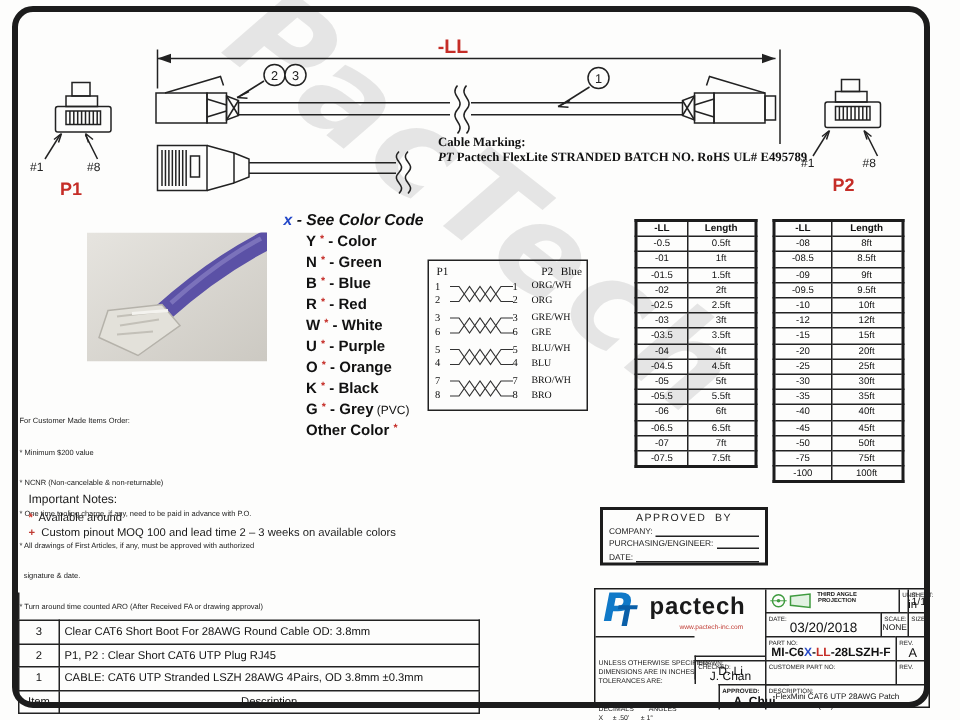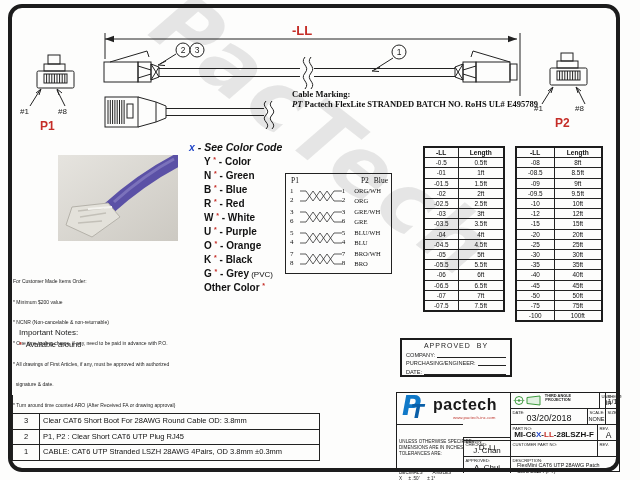--- a/index.html
+++ b/index.html
@@ -457,20 +457,21 @@
     <div>* NCNR (Non-cancelable &amp; non-returnable)</div>
     <div>* One time tooling charge, if any, need to be paid in advance with P.O.</div>
     <div>* All drawings of First Articles, if any, must be approved with authorized</div>
     <div>  signature &amp; date.</div>
     <div>* Turn around time counted ARO (After Received FA or drawing approval)</div>
   </div>
 
   <div class="abs txt inotes">
     <div class="t">Important Notes:</div>
     <div class="n"><span class="bullet" style="color:#d03a30;">*</span><span>  Available around</span></div>
+    <div class="n"><span class="bullet">+</span><span>  Custom pinout MOQ 100 and lead time 2 – 3 weeks on available colors</span></div>
   </div>
 
   <div class="abs appr">
     <div class="ttl">APPROVED  BY</div>
     <div class="row">
         <span>COMPANY:</span>
         <span class="ln"></span>
       </div>
     <div class="row">
         <span>PURCHASING/ENGINEER:</span>
@@ -490,20 +491,24 @@
           <td>Clear CAT6 Short Boot For 28AWG Round Cable OD: 3.8mm</td>
         </tr>
     <tr>
           <td class="no">2</td>
           <td>P1, P2 : Clear Short CAT6 UTP Plug RJ45</td>
         </tr>
     <tr>
           <td class="no">1</td>
           <td>CABLE: CAT6 UTP Stranded LSZH 28AWG 4Pairs, OD 3.8mm ±0.3mm</td>
         </tr>
+    <tr>
+          <td class="no">Item</td>
+          <td style="text-align:center;">Description</td>
+        </tr>
   </tbody>
     </table>
 
   <div class="abs tb">
 
     <div class="cell nl nt" style="left:0;top:0;width:113px;height:31px;">
       <span class="logoP">P</span>
       <span class="logoT">T</span>
       <span class="logotxt">pactech</span>
       <span class="logosite">www.pactech-inc.com</span>
@@ -548,21 +553,21 @@
     </div>
 
     <div class="cell" style="left:66px;top:44px;width:47px;height:16px;">
       <span class="lab">DRAWN:</span>
         <span class="val" style="top:5px;">D. Li</span>
     </div>
     <div class="cell" style="left:66px;top:47px;width:47px;height:16px;">
       <span class="lab">CHECKED:</span>
         <span class="val" style="top:5px;">J. Chan</span>
     </div>
-    <div class="cell" style="left:66px;top:63px;width:47px;height:17px;">
+    <div class="cell" style="left:82px;top:63px;width:47px;height:17px;font-weight:bold;">
       <span class="lab">APPROVED:</span>
         <span class="val" style="top:6px;">A. Chui</span>
     </div>
 
     <div class="cell" style="left:113px;top:31px;width:87px;height:16px;">
       <span class="lab">PART NO:</span>
       <span class="val pn" style="top:5px;"><span>MI-C6</span><span class="blue">X</span><span>-</span><span class="red">LL</span><span>-28LSZH-F</span></span>
     </div>
     <div class="cell" style="left:200px;top:31px;width:22px;height:16px;">
       <span class="lab">REV.</span>

